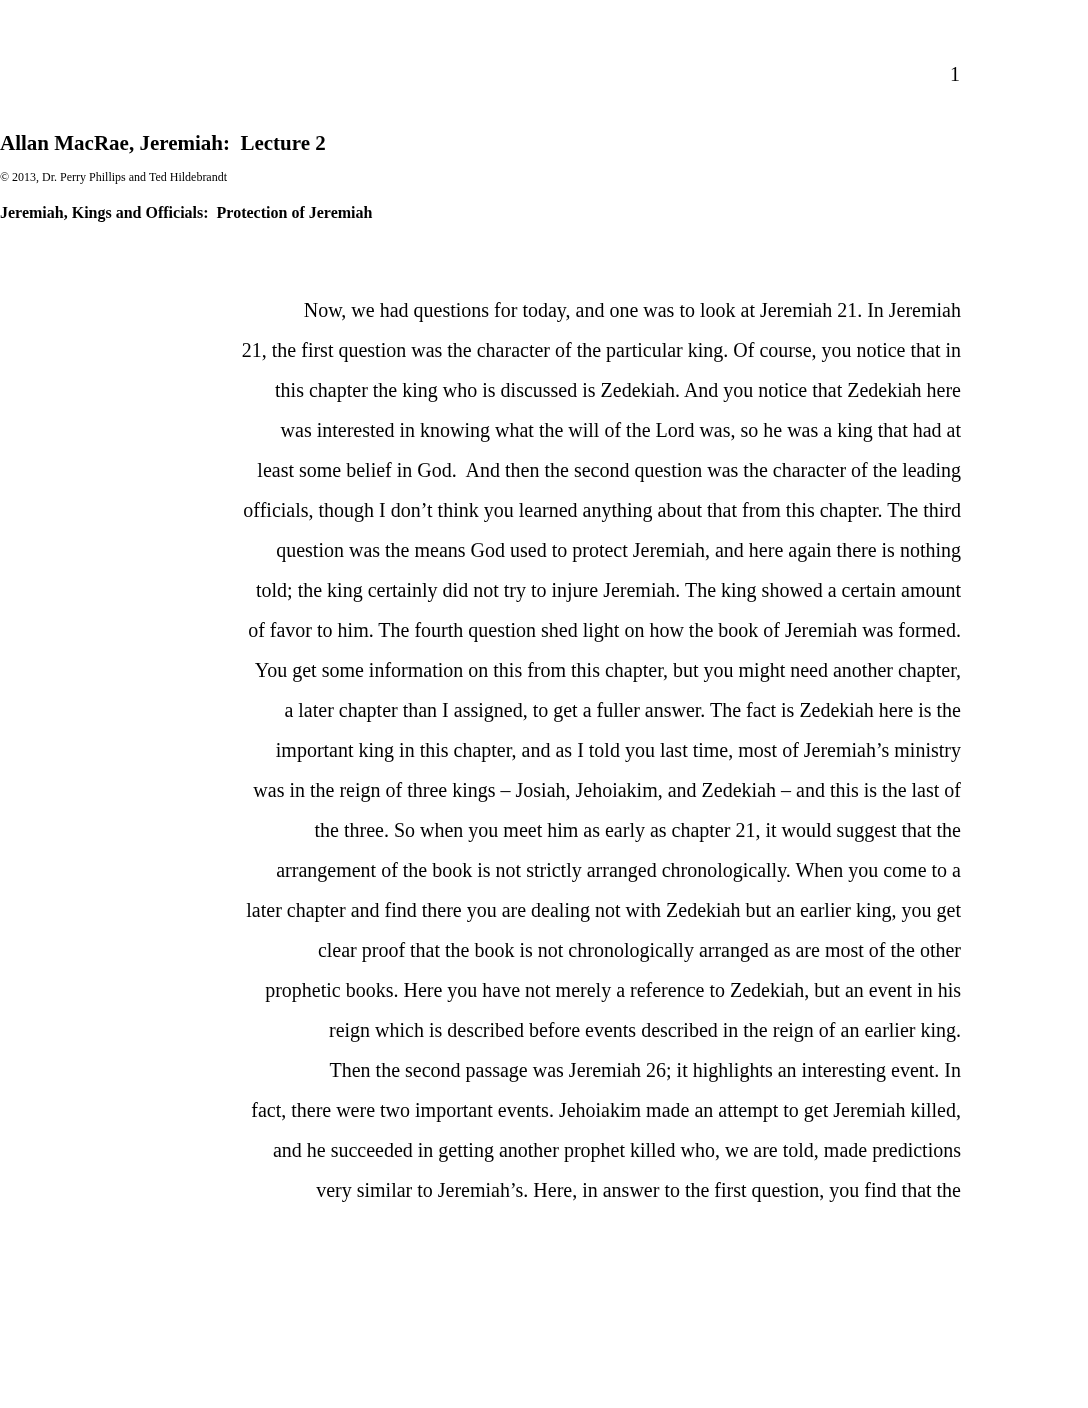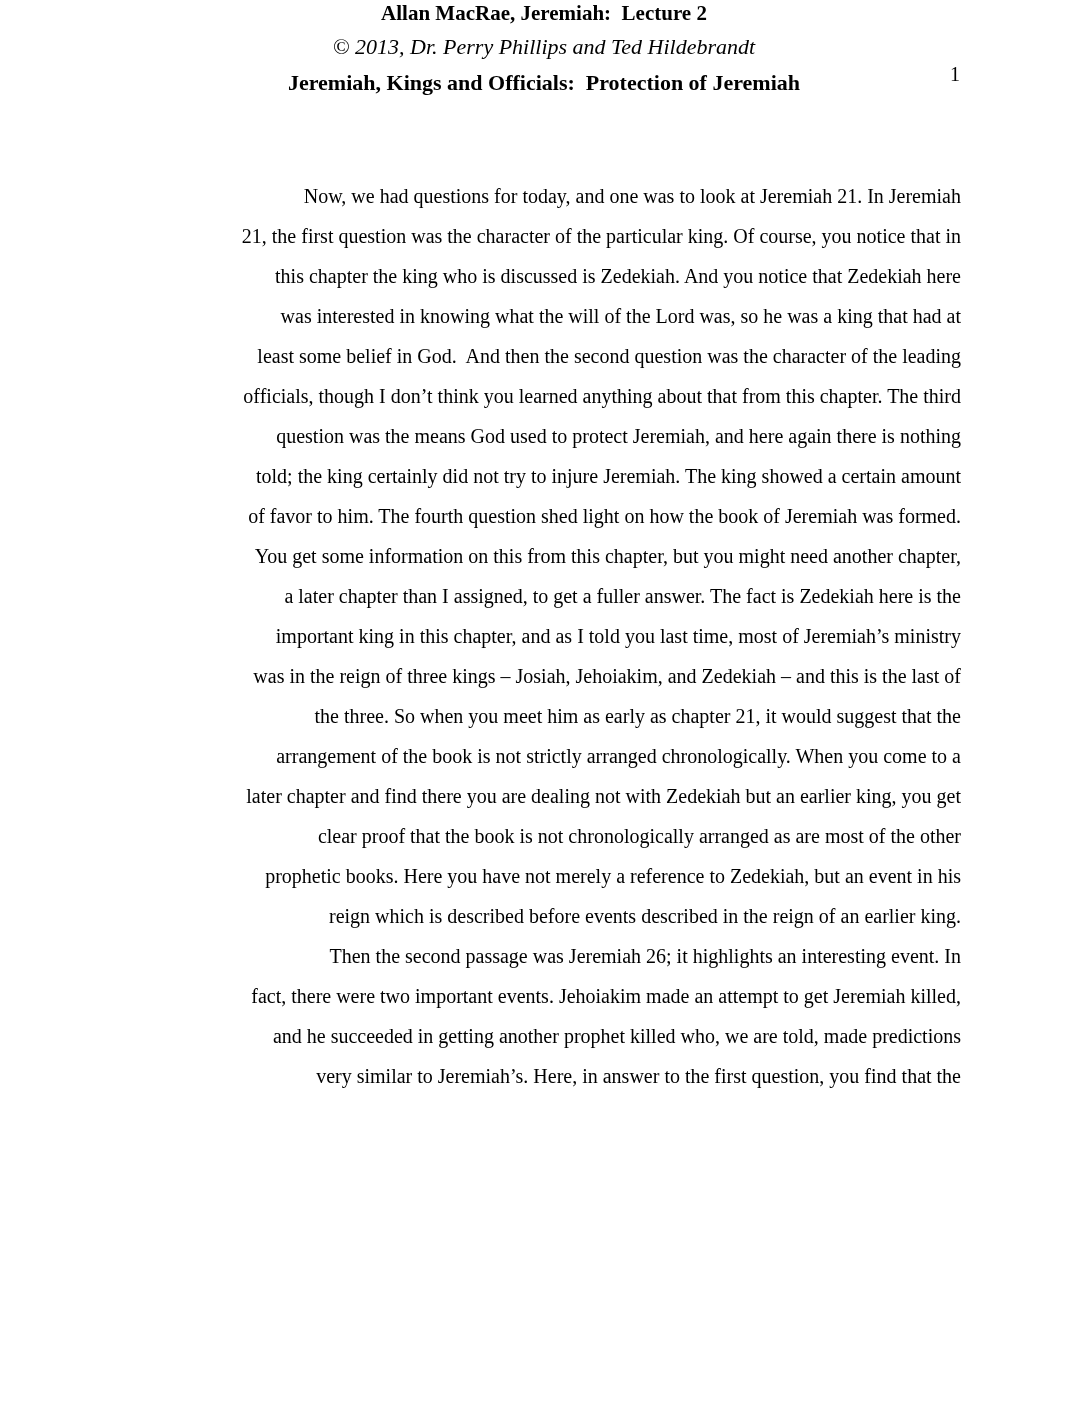--- a/index.html
+++ b/index.html
@@ -17,39 +17,38 @@
     overflow: hidden;
   }
   .page-number {
     position: absolute;
     top: 62px;
     right: 128px;
     font-size: 20px;
     line-height: 24px;
   }
   .doc-header {
-    text-align: center;
+    padding-top: 130px;
   }
   .doc-title {
     font-size: 21px;
     font-weight: bold;
     margin: 0;
     line-height: 26px;
   }
   .doc-copyright {
-    font-size: 22px;
+    font-size: 12px;
     font-weight: normal;
     margin: 11px 0 0 0;
     line-height: 20px;
-    font-style: italic;
   }
   .doc-subtitle {
-    font-size: 22px;
+    font-size: 16px;
     font-weight: bold;
-    margin: 13px 0 16px 0;
+    margin: 13px 0 0 0;
     line-height: 26px;
   }
   .doc-main {
     margin: 0 127px;
     padding-top: 64px;
     width: 834px;
   }
   .section-heading {
     font-size: 20px;
     font-weight: bold;

